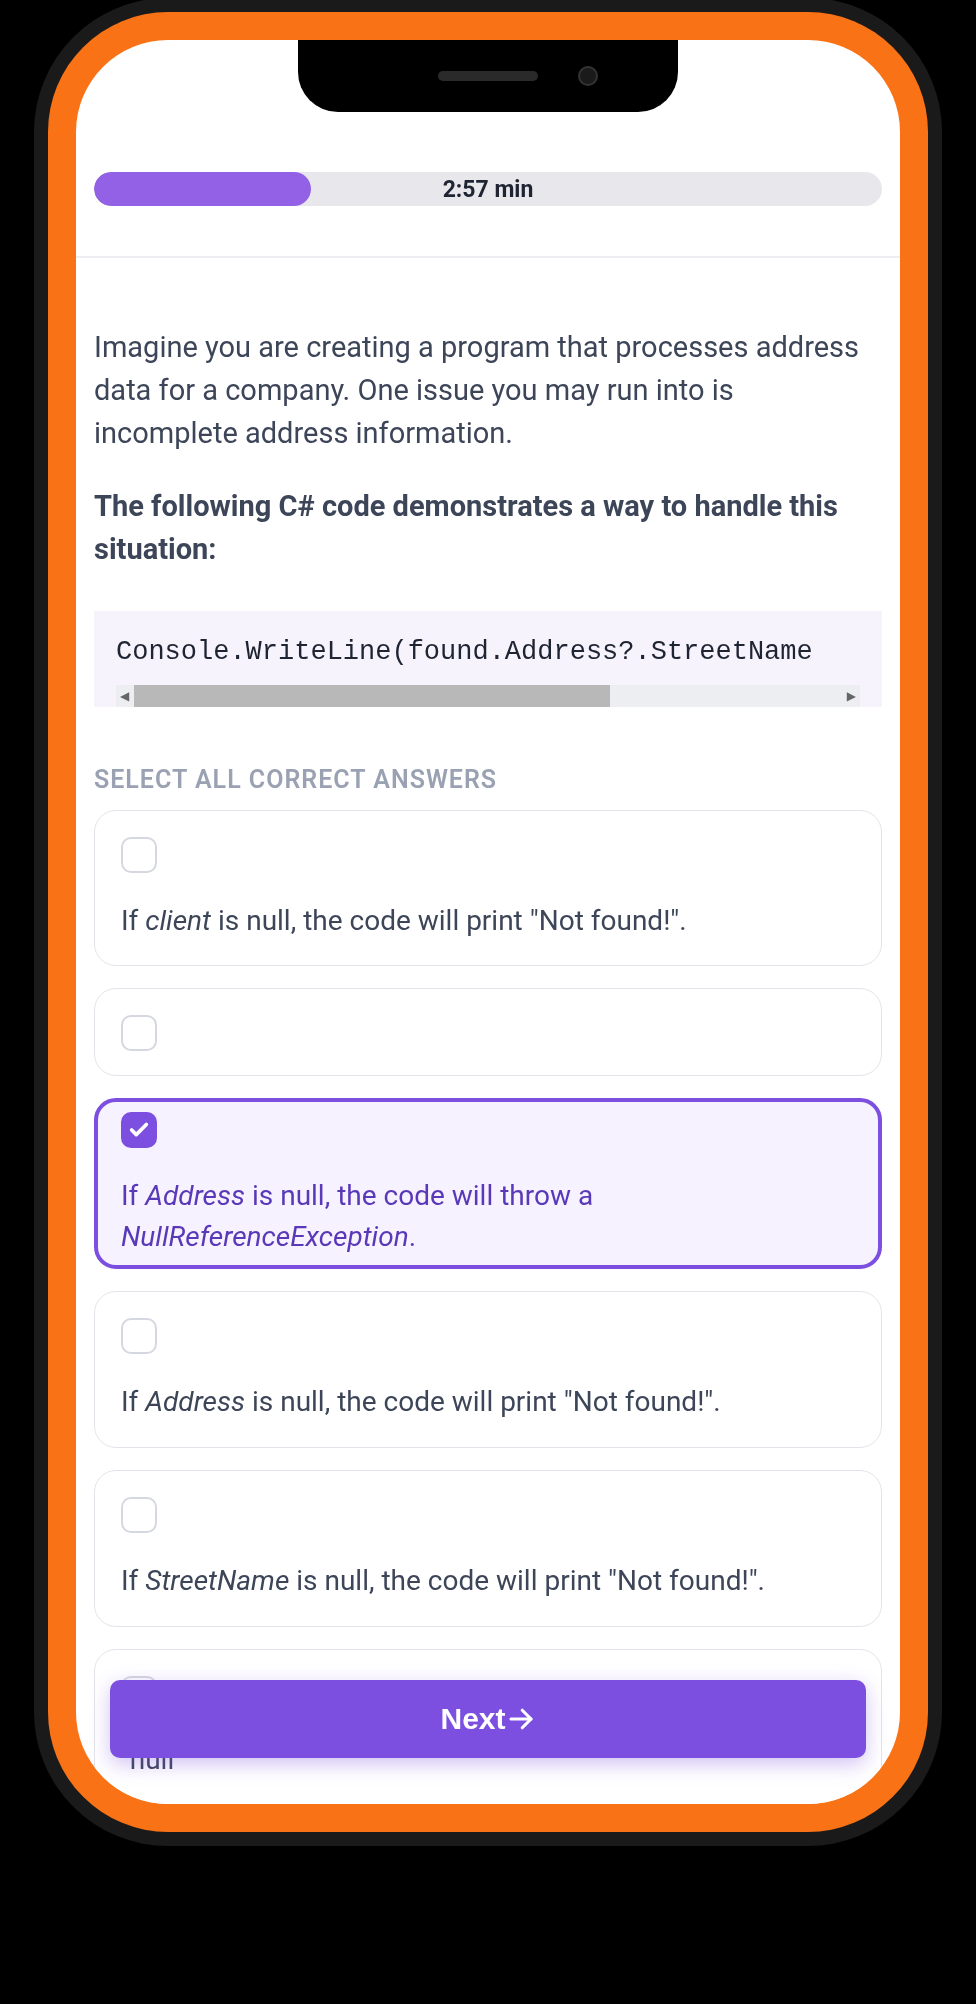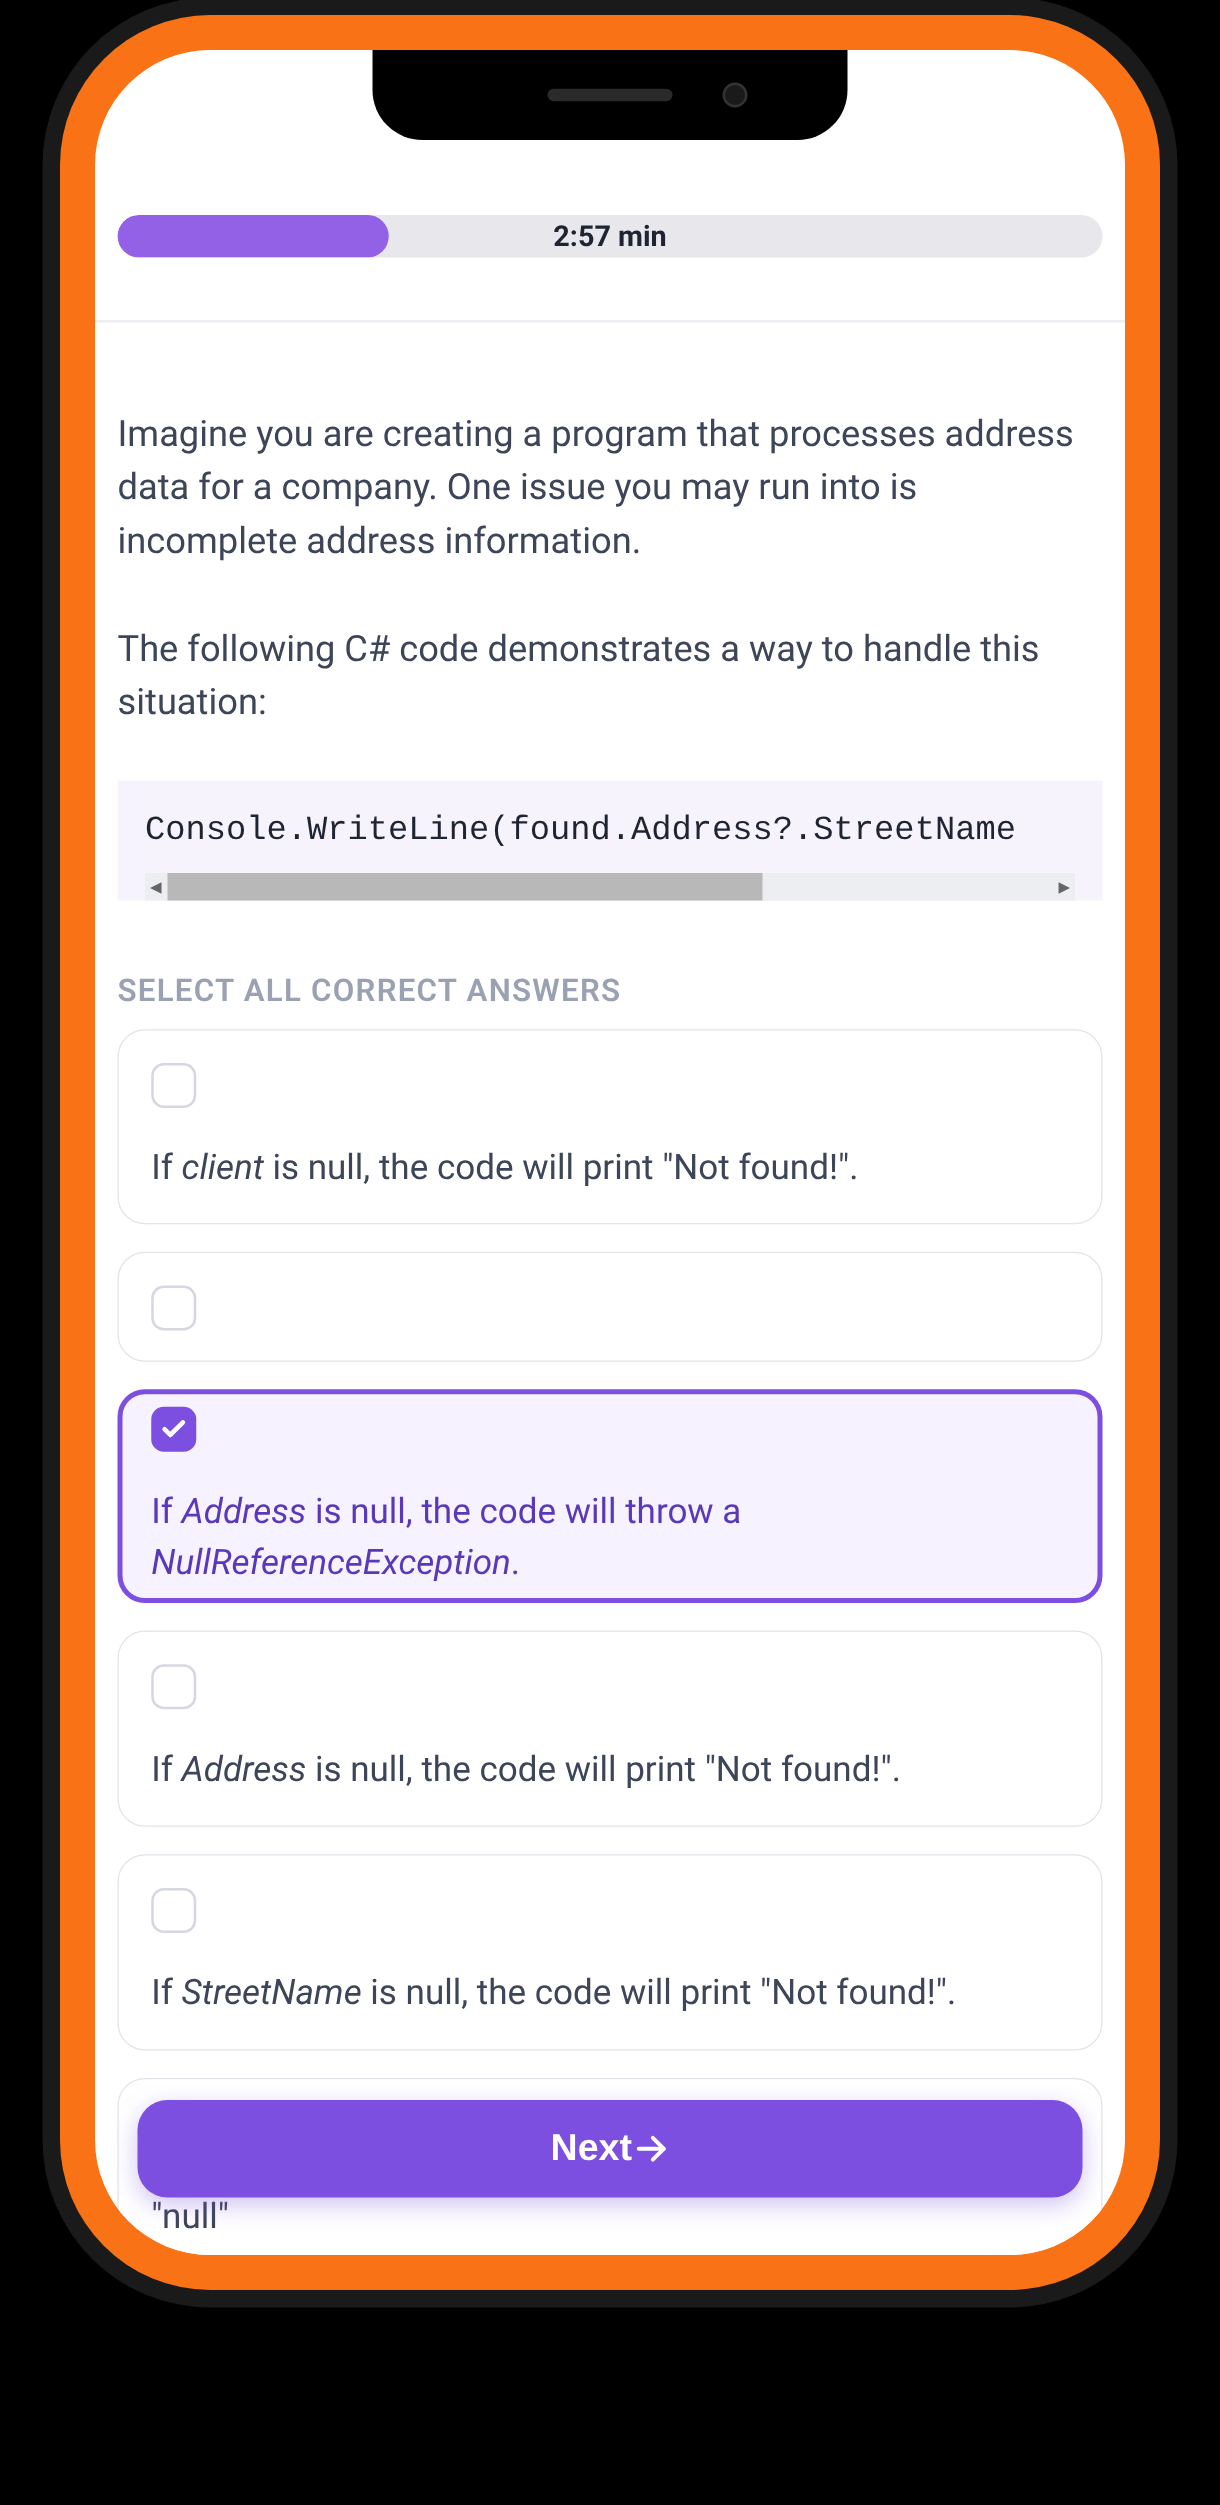--- a/index.html
+++ b/index.html
@@ -108,21 +108,22 @@
       overflow-y: auto;
       padding: 0 18px 150px 18px;
     }
     .question-text {
       font-size: 29px;
       line-height: 1.48;
       color: #3d4558;
       margin-top: 68px;
     }
     .question-text p + p {
-      margin-top: 43px;
+      margin-top: 30px;
+      font-weight: bold;
     }
     .code-box {
       margin-top: 40px;
       background: #f6f3fc;
       border-radius: 0;
       padding: 26px 22px 0 22px;
     }
     .code-pre {
       font-family: "SFMono-Regular", Consolas, "Liberation Mono", Menlo, monospace;
       font-size: 27px;
@@ -210,21 +211,21 @@
       right: 0;
       bottom: 46px;
       padding: 0 34px;
       z-index: 5;
     }
     .next-button {
       width: 100%;
       height: 78px;
       background: #7c4fe0;
       border: none;
-      border-radius: 24px;
+      border-radius: 10px;
       color: #fff;
       font-size: 30px;
       font-weight: 600;
       display: flex;
       align-items: center;
       justify-content: center;
       gap: 0;
       cursor: pointer;
       box-shadow: 0 6px 20px rgba(124,79,224,0.35);
     }

